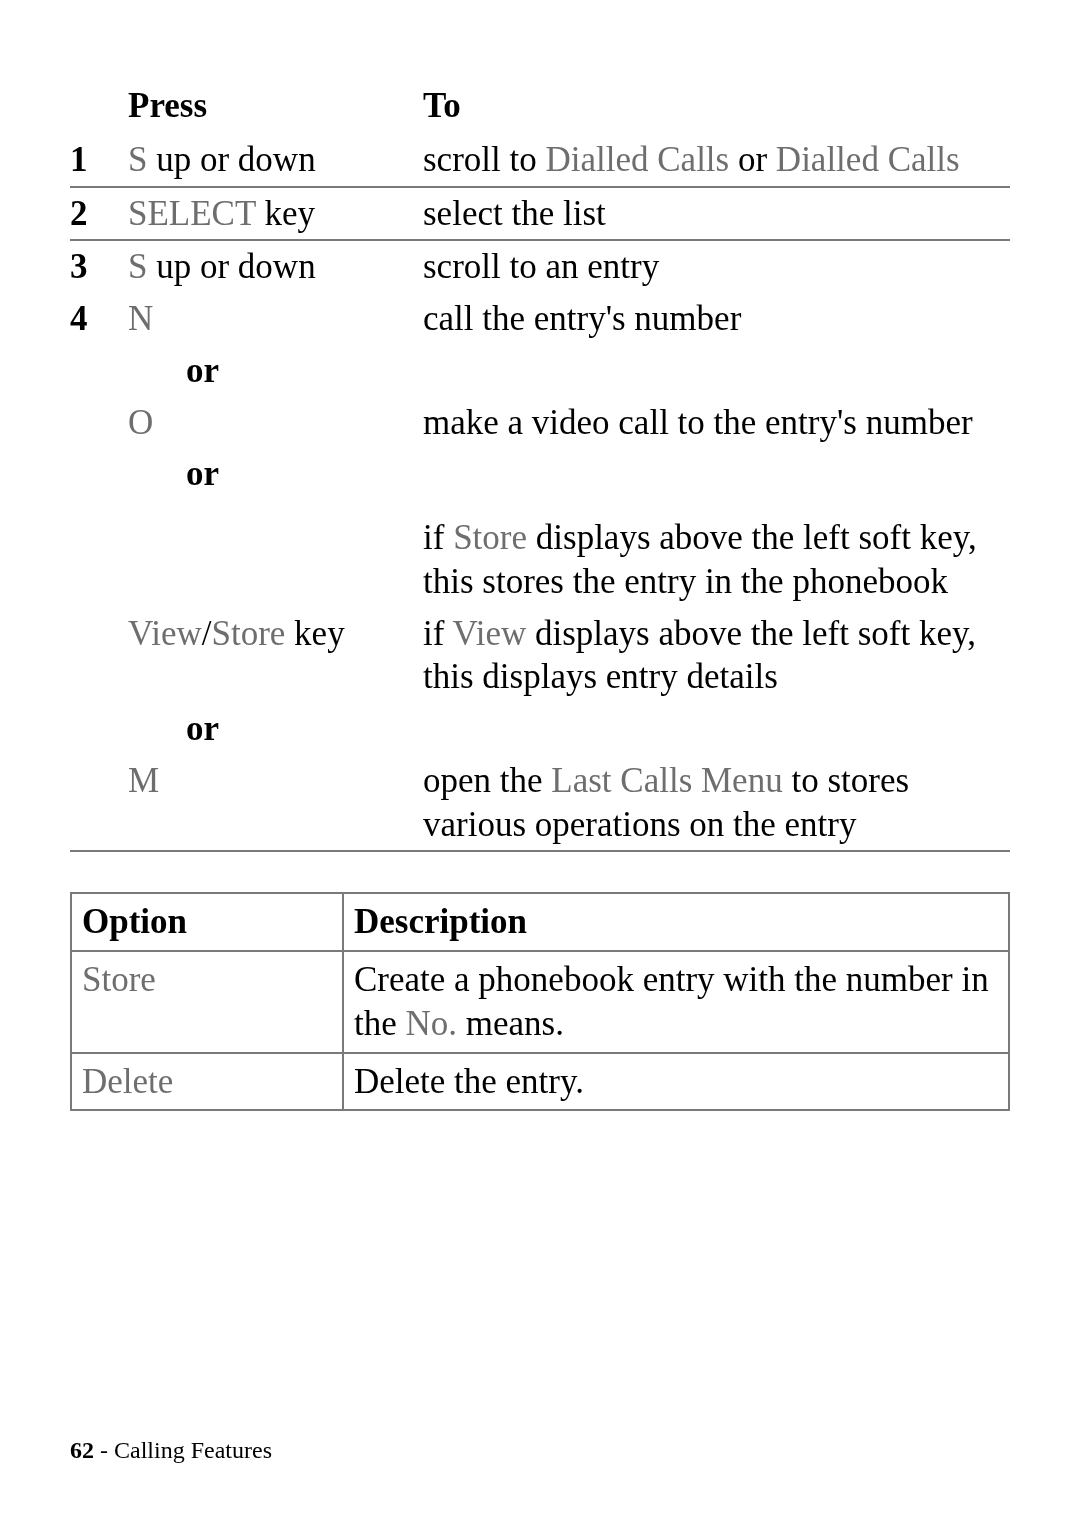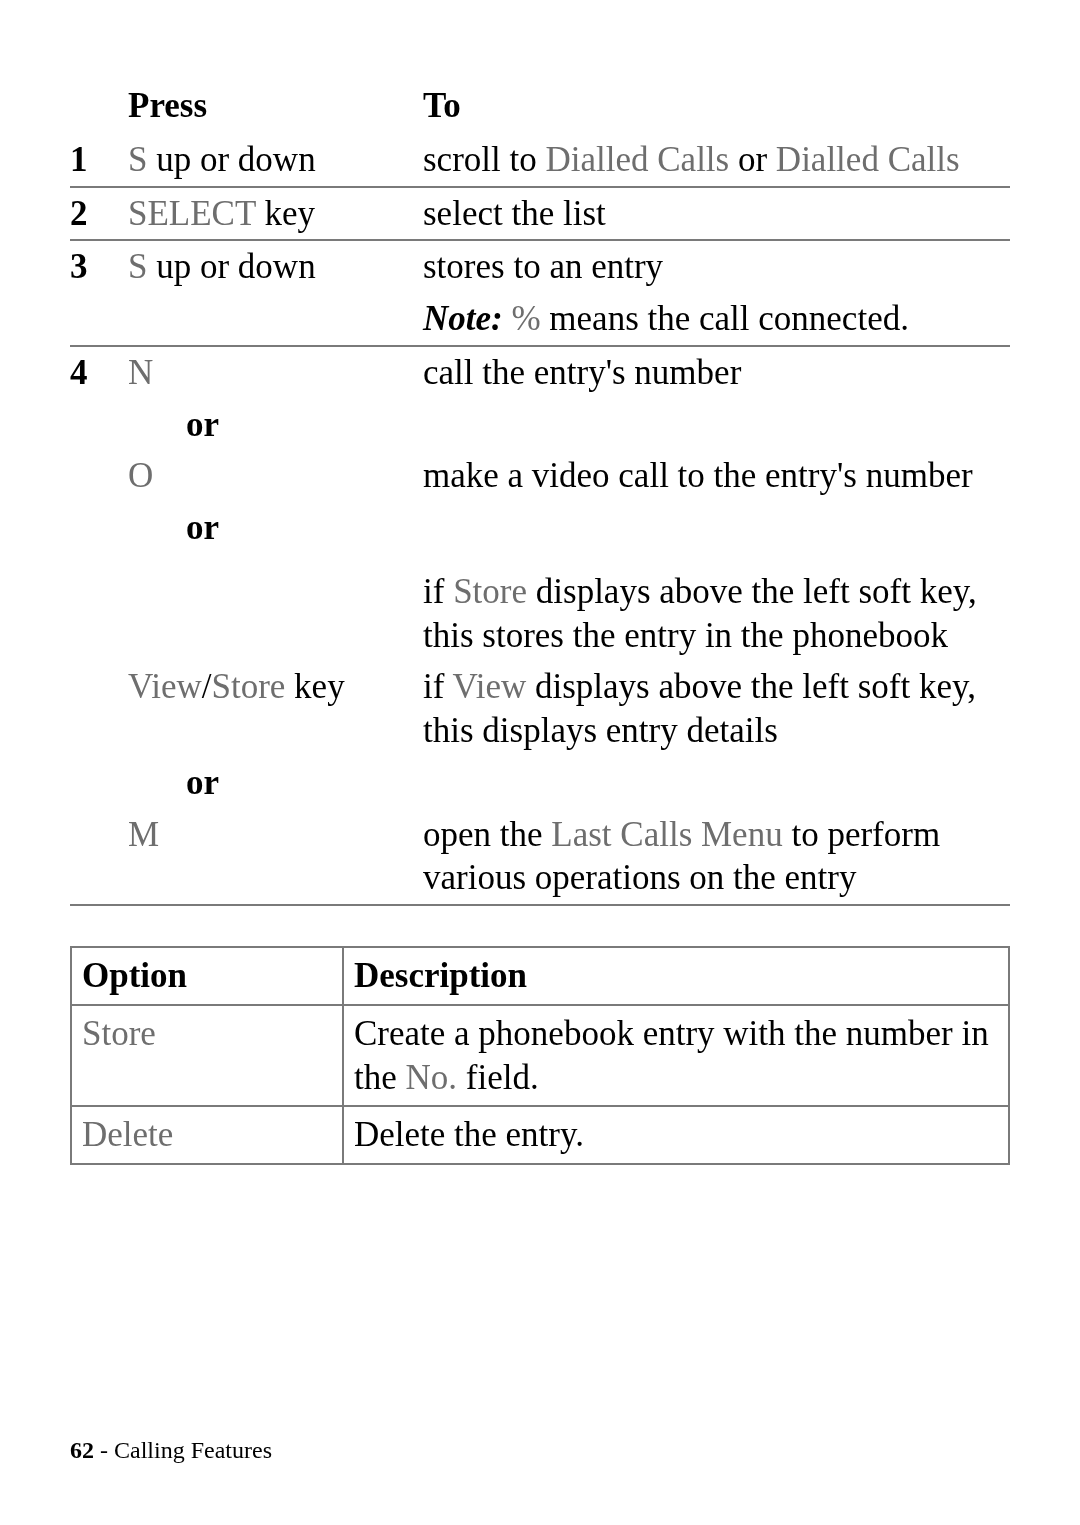--- a/index.html
+++ b/index.html
@@ -95,28 +95,21 @@
         <span class="gray">SELECT </span><span>key</span>
       </td>
       <td>select the list</td>
     </tr>
 
     <tr>
       <td class="num">3</td>
       <td class="press">
         <span class="gray">S </span><span>up or down</span>
       </td>
-      <td>stores to an entry</td>
-    </tr>
-    <tr class="hrow">
-      <td></td>
-      <td></td>
-      <td>
-        <span class="bold italic">Note:</span><span class="gray"> % </span><span>means the call connected.</span>
-      </td>
+      <td>scroll to an entry</td>
     </tr>
 
     <tr>
       <td class="num">4</td>
       <td class="press gray">N</td>
       <td>call the entry's number</td>
     </tr>
 
     <tr class="or-row">
           <td></td>
@@ -153,37 +146,37 @@
 
     <tr class="or-row">
           <td></td>
           <td colspan="2">or</td>
         </tr>
 
     <tr class="hrow">
       <td></td>
       <td class="press gray">M</td>
       <td>
-        <span>open the </span><span class="gray">Last Calls Menu</span><span> to perform various operations on the entry</span>
+        <span>open the </span><span class="gray">Last Calls Menu</span><span> to stores various operations on the entry</span>
       </td>
     </tr>
   </tbody>
     </table>
 
 
   <table class="table2">
     <tbody>
         <tr>
       <th class="opt">Option</th>
       <th>Description</th>
     </tr>
     <tr>
       <td class="gray">Store</td>
       <td>
-        <span>Create a phonebook entry with the number in the </span><span class="gray">No.</span><span> field.</span>
+        <span>Create a phonebook entry with the number in the </span><span class="gray">No.</span><span> means.</span>
       </td>
     </tr>
     <tr>
       <td class="gray">Delete</td>
       <td>Delete the entry.</td>
     </tr>
   </tbody>
     </table>
 
   <div class="footer">

